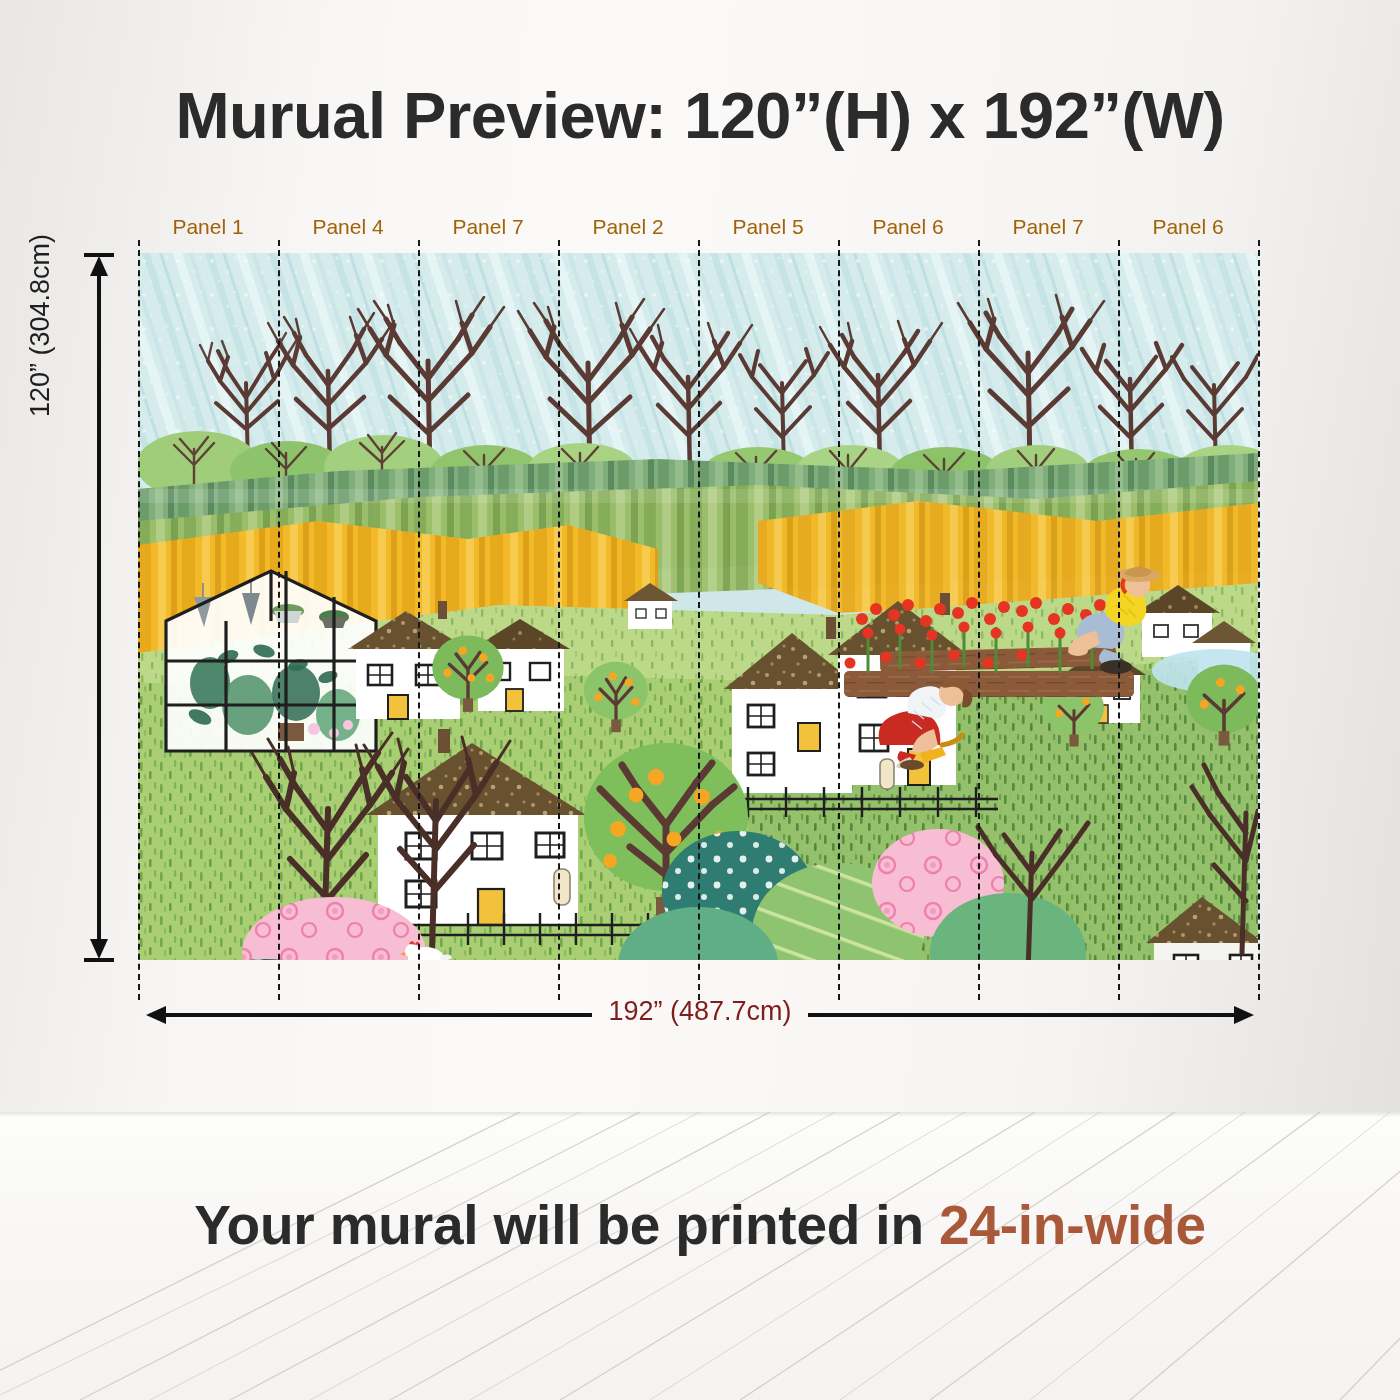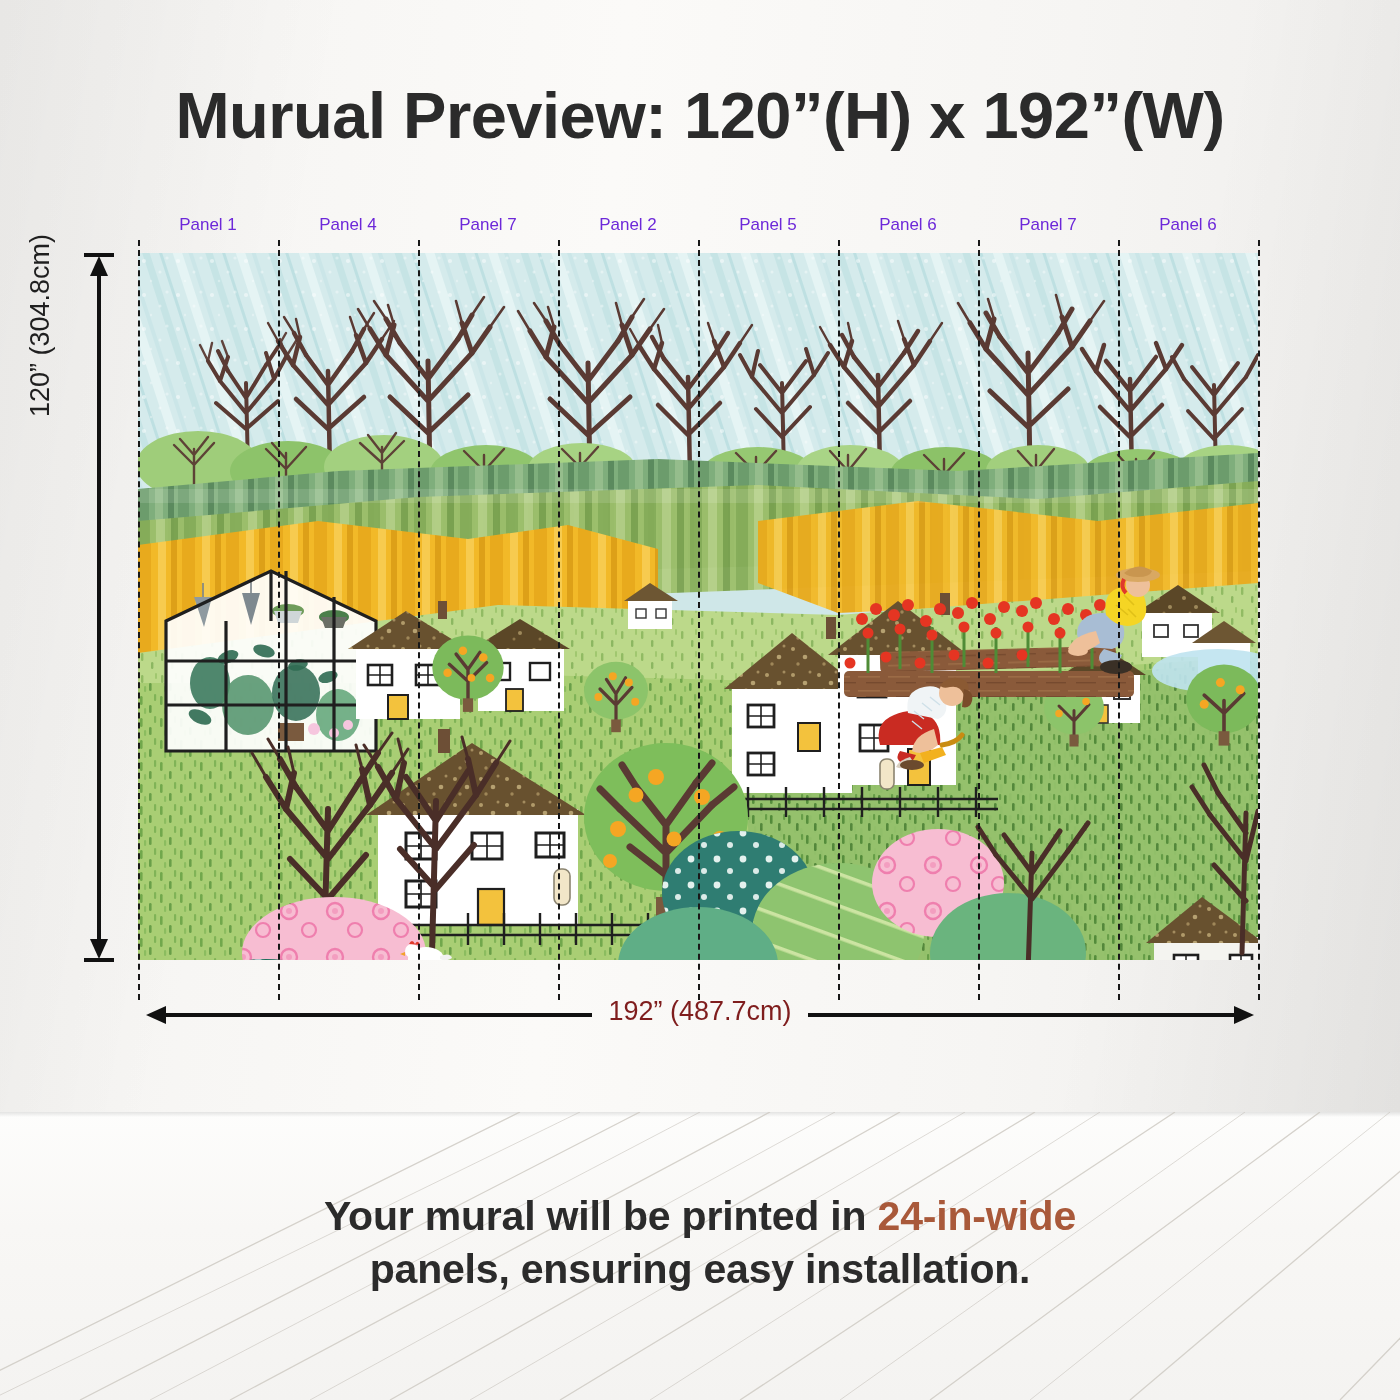--- a/index.html
+++ b/index.html
@@ -42,21 +42,21 @@
     text-align:center;
     font-size:65px; font-weight:bold; color:#2b2b2b;
     letter-spacing:-0.5px;
     white-space:nowrap;
   }
 
   
   #panel-labels { position:absolute; left:138px; top:215px; width:1120px; height:32px; }
   .panel-label {
     position:absolute; top:0; width:140px; text-align:center;
-    font-size:17px; color:#6d28d9;
+    font-size:21px; color:#a16207;
   }
 
   
   #mural-frame {
     position:absolute; left:138px; top:253px; width:1120px; height:707px;
     overflow:hidden;
     background:#cfe7e8;
   }
   #mural-frame svg { display:block; }
 
@@ -80,21 +80,21 @@
   
   #dim-h { position:absolute; left:140px; top:995px; width:1120px; height:40px; }
   #dim-h-label {
     position:absolute; left:0; top:996px; width:1400px; text-align:center;
     font-size:27px; color:#7f1d1d; white-space:nowrap;
   }
 
   
   #caption {
     position:absolute; left:0; top:1190px; width:1400px;
-    text-align:center; font-size:41px; font-weight:bold; color:#2b2b2b;
+    text-align:center; font-size:55px; font-weight:bold; color:#2b2b2b;
     line-height:1.30; letter-spacing:-0.2px;
   }
   .accent { color:#a9593a; }
 </style>
 </head>
 <body>
 
 <div id="wall"></div>
 
 <div id="title">Murual Preview: 120”(H) x 192”(W)</div>
@@ -953,14 +953,13 @@
       <path d="M1030 288 L1390 0"></path>
     </g>
     <rect x="0" y="0" width="1400" height="288" fill="url(#none)"></rect>
   </svg>
 </div>
 
 <div id="caption">
   <div>
     <span>Your mural will be printed in </span><span class="accent">24-in-wide</span>
   </div>
-  <div>panels, ensuring easy installation.</div>
 </div>
 
 </body></html>

